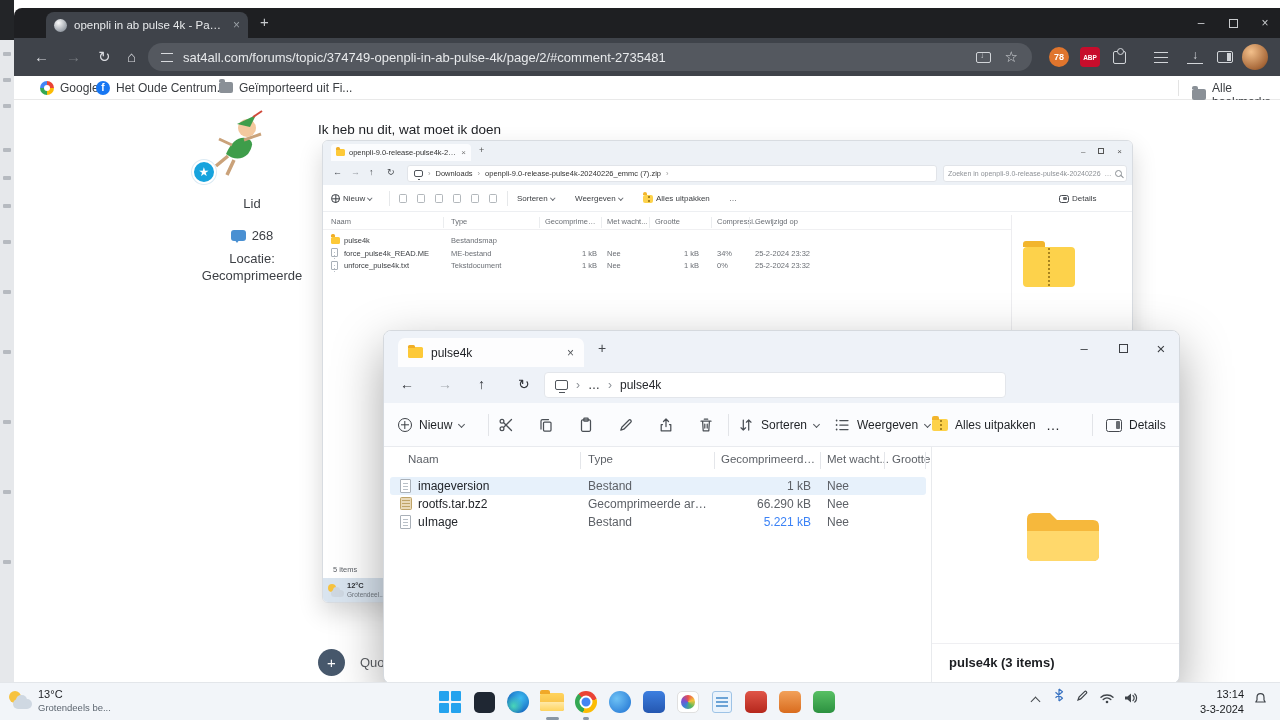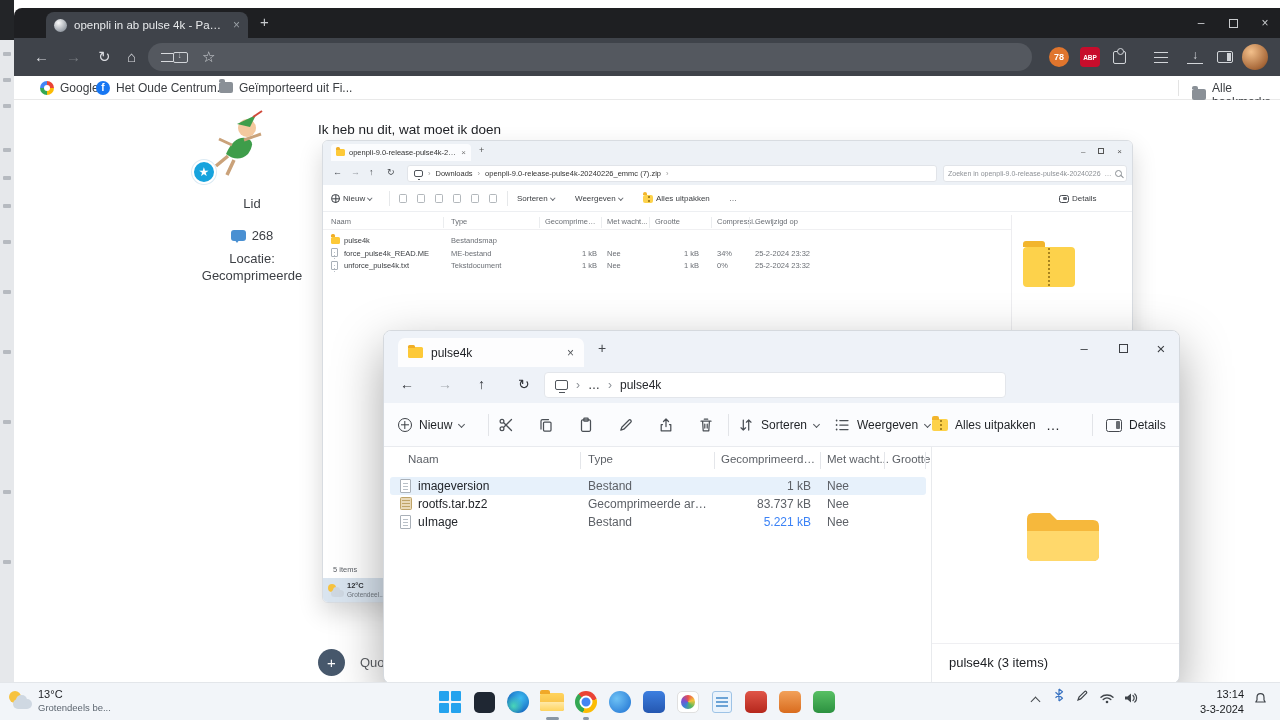--- a/index.html
+++ b/index.html
@@ -123,21 +123,21 @@
 .x-cmd{position:absolute;left:0;top:72px;width:100%;height:44px;background:#fbfcfe;border-bottom:1px solid #e9ebef}
 .x-item{position:absolute;top:8px;height:28px;display:flex;align-items:center;gap:7px;font-size:12px;color:#1f2226}
 .x-sep{position:absolute;top:11px;width:1px;height:22px;background:#e2e4e8}
 .x-chev{width:5px;height:5px;border-right:1.3px solid #54585e;border-bottom:1.3px solid #54585e;transform:rotate(45deg);margin-top:-2px;display:inline-block}
 .x-headers{position:absolute;left:0;top:116px;width:547px;height:26px}
 .x-hsep{position:absolute;top:5px;width:1px;height:17px;background:#e4e6ea}
 .x-hlabel{position:absolute;top:6px;font-size:11.5px;color:#5d6167;white-space:nowrap}
 .x-row{position:absolute;left:0;width:547px;height:18px;font-size:12px}
 .x-rowbg{position:absolute;left:6px;top:0;width:536px;height:18px;background:#e7f1fb;border-radius:3px}
 .x-vline{position:absolute;left:547px;top:116px;width:1px;height:238px;background:#e8eaed}
-.x-caption{position:absolute;left:565px;top:324px;font-size:13px;font-weight:normal;color:#1c1e22}
+.x-caption{position:absolute;left:565px;top:324px;font-size:13px;font-weight:bold;color:#1c1e22}
 
 
 .taskbar{left:0;top:682px;width:1280px;height:38px;background:#f2f5f9;border-top:1px solid rgba(0,0,0,.06);z-index:100}
 .tb-ic{position:absolute;top:7px;width:24px;height:24px;border-radius:5px;display:flex;align-items:center;justify-content:center}
 .sq{width:22px;height:22px;border-radius:5px;display:inline-block}
 .runpill{position:absolute;top:33.5px;height:3px;border-radius:2px;background:#8a97a5}
 .winlogo{display:grid;grid-template-columns:10px 10px;grid-template-rows:10px 10px;gap:2px}
 .winlogo span{background:#24a3ee;border-radius:1px}
 .edgelogo{width:22px;height:22px;border-radius:50%;background:radial-gradient(circle at 30% 68%,#49d7b8,rgba(0,0,0,0) 48%),radial-gradient(circle at 62% 32%,#3dbcf0,#1565c0 75%);display:inline-block}
 .chromelogo{width:22px;height:22px;border-radius:50%;background:conic-gradient(from -45deg,#ea4335 0 120deg,#fbbc05 0 240deg,#34a853 0 360deg);position:relative;display:inline-block}
@@ -187,20 +187,21 @@
     <div class="winbtn" style="left:1236px">×</div>
   </div>
 
   <div class="toolbar">
     <span class="navg" style="left:20px">←</span>
     <span class="navg" style="left:52px;color:#74787e">→</span>
     <span class="navg" style="left:84px">↻</span>
     <span class="navg" style="left:113px">⌂</span>
     <div class="omni">
       <span class="tune"></span>
+      <span class="url ellip">sat4all.com/forums/topic/374749-openpli-in-ab-pulse-4k/page/2/#comment-2735481</span>
       <span class="castic"></span>
       <span class="starg">☆</span>
     </div>
     <div class="badge78">78</div>
     <div class="abpb">ABP</div>
     <span class="puzzle"></span>
     <span class="lines3"></span>
     <span class="dlic">↓</span>
     <span class="sidepanel"></span>
     <span class="cavatar"></span>
@@ -492,21 +493,21 @@
     <span class="doc abs" style="left:16px;top:2px;width:11px;height:14px"></span>
     <span class="abs" style="left:34px;top:2px;color:#23262b">imageversion</span>
     <span class="abs" style="left:204px;top:2px;color:#5d6167">Bestand</span>
     <span class="abs mr" style="left:333px;top:2px;width:94px;color:#5d6167">1 kB</span>
     <span class="abs" style="left:443px;top:2px;color:#5d6167">Nee</span>
   </div>
   <div class="x-row" style="top:164px">
     <span class="arch abs" style="left:16px;top:2px;width:12px;height:13px"></span>
     <span class="abs" style="left:34px;top:2px;color:#23262b">rootfs.tar.bz2</span>
     <span class="abs ellip" style="left:204px;top:2px;width:122px;color:#5d6167">Gecomprimeerde archief...</span>
-    <span class="abs mr" style="left:333px;top:2px;width:94px;color:#5d6167">83.737 kB</span>
+    <span class="abs mr" style="left:333px;top:2px;width:94px;color:#5d6167">66.290 kB</span>
     <span class="abs" style="left:443px;top:2px;color:#5d6167">Nee</span>
   </div>
   <div class="x-row" style="top:182px">
     <span class="doc abs" style="left:16px;top:2px;width:11px;height:14px"></span>
     <span class="abs" style="left:34px;top:2px;color:#23262b">uImage</span>
     <span class="abs" style="left:204px;top:2px;color:#5d6167">Bestand</span>
     <span class="abs mr" style="left:333px;top:2px;width:94px;color:#3b82f6">5.221 kB</span>
     <span class="abs" style="left:443px;top:2px;color:#5d6167">Nee</span>
   </div>
 

